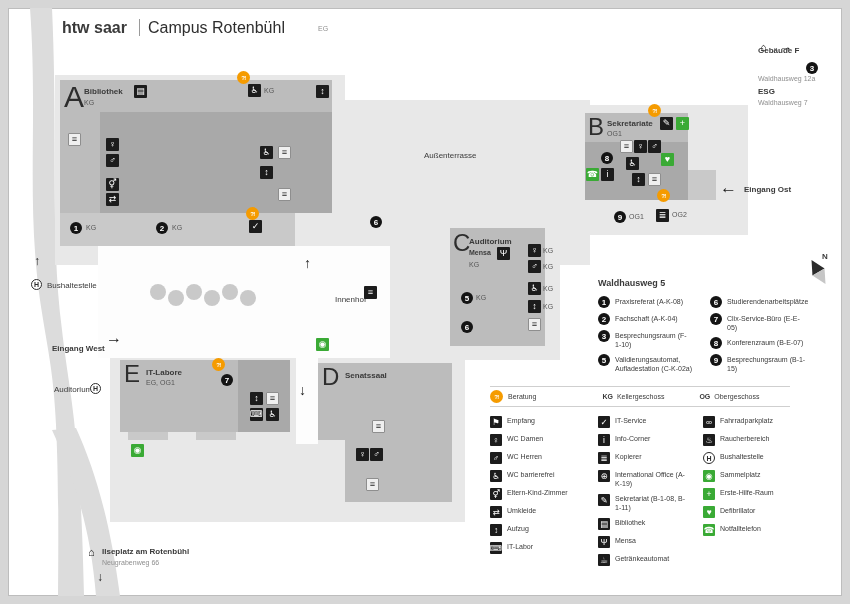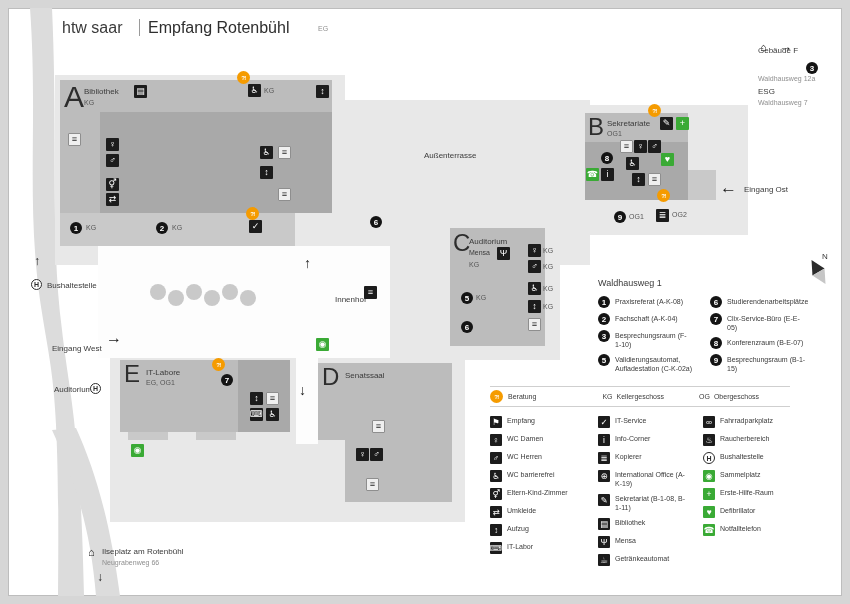--- a/index.html
+++ b/index.html
@@ -13,21 +13,21 @@
   svg.ground{position:absolute;left:0;top:0}
   
   .bld{position:absolute;background:#bcbcbc}
   .bld.inner{background:#a9a9a9}
   .bld.lt{background:#c9c9c9}
   .white-area{position:absolute;background:#fdfdfd}
   .bletter{position:absolute;color:#2d2d2d;font-size:24px;line-height:1}
   .bletter.big{font-size:30px}
   
   .t{position:absolute;font-size:8px;color:#3a3a3a;white-space:nowrap;line-height:1.2}
-  .b{font-weight:normal}
+  .b{font-weight:bold}
   .sm{font-size:7px}
   .gray{color:#8f8f8f}
   .arrow{position:absolute;color:#1b1b1b;font-weight:bold;line-height:1}
   
   .ic{position:absolute;width:13px;height:13px;background:#1c1c1c;color:#fff;
       display:flex;align-items:center;justify-content:center;font-size:9px;line-height:1;border-radius:1px}
   .ic.green{background:#3AAA35}
   .ic.lt2{background:#efefef;color:#1c1c1c;border:1px solid #8e8e8e}
   .ic.inl{position:static;flex:0 0 auto;width:12px;height:12px;font-size:8.5px}
   .bor{position:absolute;width:13px;height:13px;border-radius:50%;background:#F59B00;color:#fff;
@@ -59,21 +59,21 @@
   <path d="M52,430 C70,470 90,520 96,596 L120,596 C110,520 95,470 76,428 Z" fill="#dcdcdc"></path>
   <rect x="55" y="75" width="290" height="190" fill="#e8e8e8"></rect>
   <rect x="335" y="100" width="255" height="165" fill="#e8e8e8"></rect>
   <rect x="580" y="105" width="168" height="130" fill="#e8e8e8"></rect>
   <rect x="110" y="250" width="355" height="272" fill="#e8e8e8"></rect>
   <rect x="440" y="215" width="120" height="145" fill="#e8e8e8"></rect>
 </svg>
 
 <span class="t b" style="left:62px;top:18px;font-size:16px">htw saar</span>
 <span class="divider" style="left:139px;top:19px;height:17px"></span>
-<span class="t" style="left:148px;top:18px;font-size:16px;color:#2e2e2e">Empfang Rotenbühl</span>
+<span class="t" style="left:148px;top:18px;font-size:16px;color:#2e2e2e">Campus Rotenbühl</span>
 <span class="t sm gray" style="left:318px;top:25px">EG</span>
 
 <span class="t" style="left:760px;top:41px;font-size:11px;color:#1b1b1b">⌂</span>
 <span class="arrow" style="left:779px;top:40px;font-size:13px">→</span>
 <span class="t b" style="left:758px;top:46px">Gebäude F</span>
 <span class="bnum" style="left:806px;top:62px">3</span>
 <span class="t sm gray" style="left:758px;top:75px">Waldhausweg 12a</span>
 <span class="t b" style="left:758px;top:87px">ESG</span>
 <span class="t sm gray" style="left:758px;top:99px">Waldhausweg 7</span>
 
@@ -201,21 +201,21 @@
 <span class="t b" style="left:102px;top:547px">Ilseplatz am Rotenbühl</span>
 <span class="t sm gray" style="left:102px;top:559px">Neugrabenweg 66</span>
 <span class="arrow" style="left:97px;top:571px;font-size:12px">↓</span>
 
 <div class="abs" style="left:806px;top:252px;width:30px;height:36px">
   <span class="t b" style="left:16px;top:0">N</span>
   <div class="abs" style="left:2px;top:7px;width:0;height:0;border-left:7px solid transparent;border-right:7px solid transparent;border-bottom:14px solid #2b2b2b;transform:rotate(-30deg)"></div>
   <div class="abs" style="left:9px;top:19px;width:0;height:0;border-left:7px solid transparent;border-right:7px solid transparent;border-top:14px solid #c6c6c6;transform:rotate(-30deg)"></div>
 </div>
 
-<span class="t b" style="left:598px;top:278px;font-size:9px">Waldhausweg 1</span>
+<span class="t b" style="left:598px;top:278px;font-size:9px">Waldhausweg 5</span>
 <div class="num-col" style="left:598px;top:297px;width:102px">
   <div class="lrow">
     <span class="bnum inl">1</span>
     <span class="ltxt">Praxisreferat (A-K-08)</span>
   </div>
   <div class="lrow">
     <span class="bnum inl">2</span>
     <span class="ltxt">Fachschaft (A-K-04)</span>
   </div>
   <div class="lrow">

